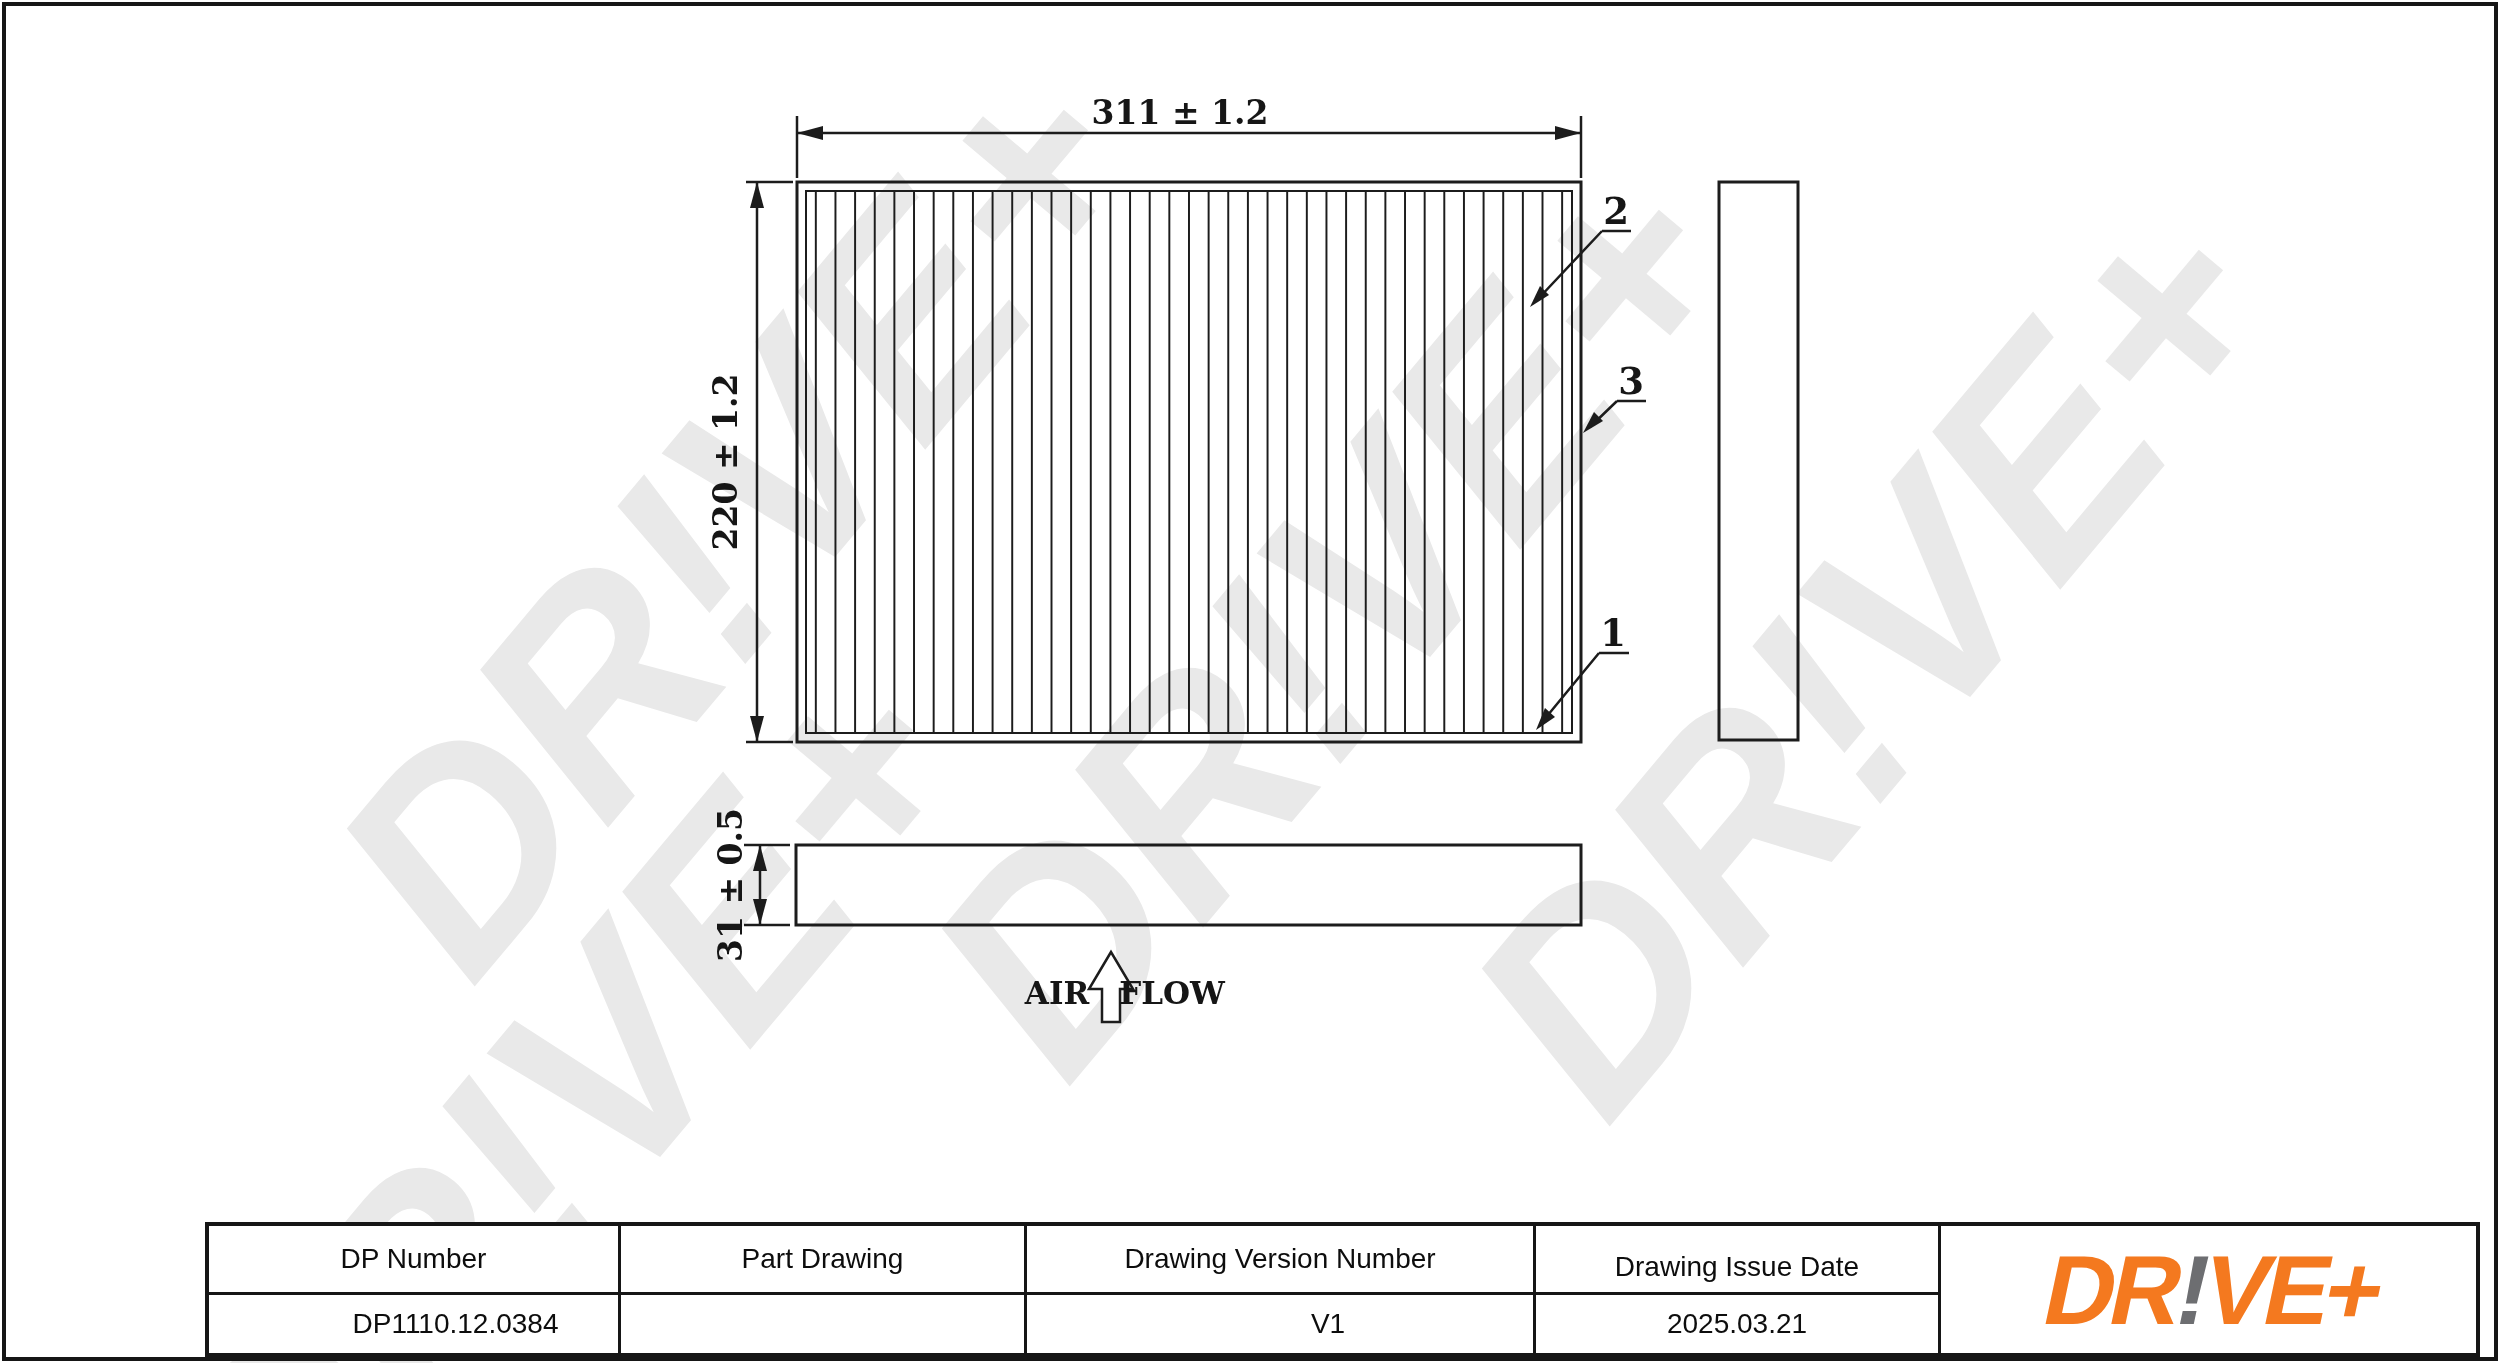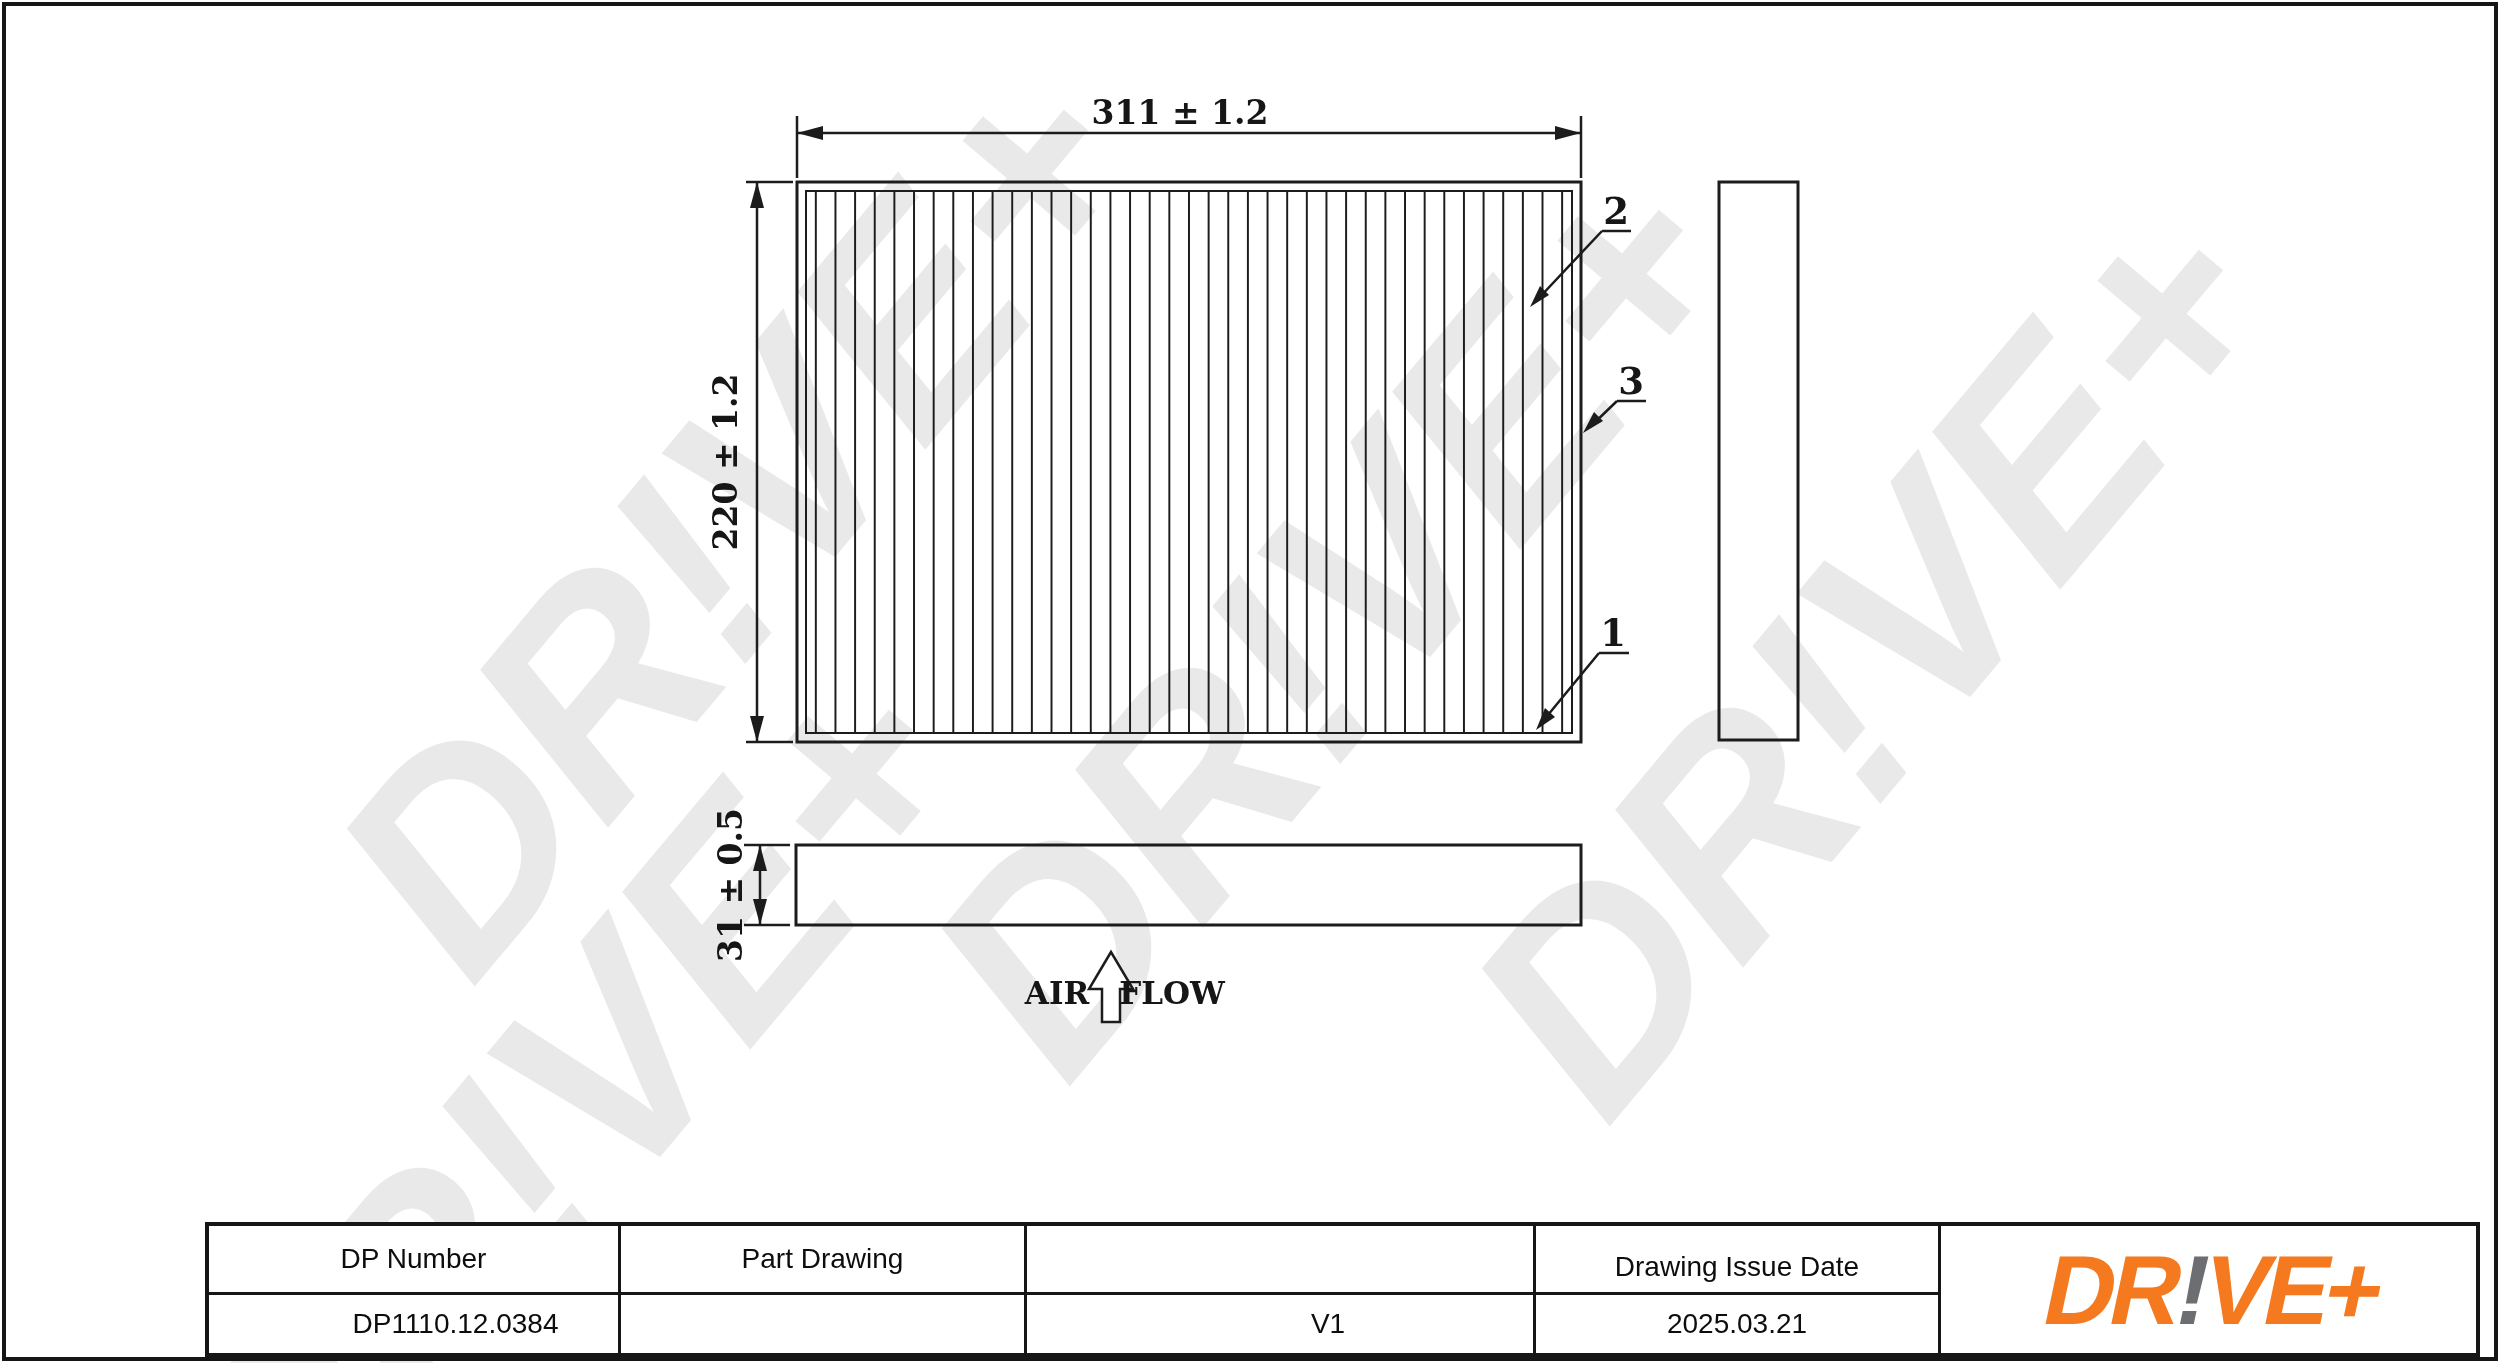--- a/index.html
+++ b/index.html
@@ -155,20 +155,21 @@
   <div class="tblock">
 
     <div class="vline" style="left:409px"></div>
     <div class="vline" style="left:815px"></div>
     <div class="vline" style="left:1324px"></div>
     <div class="vline" style="left:1729px"></div>
     <div class="hline" style="left:0; width:1729px; top:66px"></div>
 
     <div class="cell" style="left:0;     top:0;    width:409px; height:66px">DP Number</div>
     <div class="cell" style="left:412px; top:0;    width:403px; height:66px">Part Drawing</div>
+    <div class="cell" style="left:818px; top:0;    width:506px; height:66px">Drawing Version Number</div>
     <div class="cell" style="left:1327px;top:0;    width:402px; height:82px">Drawing Issue Date</div>
 
     <div class="cell" style="left:0;     top:69px; width:493px; height:58px">DP1110.12.0384</div>
     <div class="cell" style="left:866px; top:69px; width:506px; height:58px">V1</div>
     <div class="cell" style="left:1327px;top:69px; width:402px; height:58px">2025.03.21</div>
 
     <div class="logo" style="left:1732px; top:0; width:543px; height:127px">
       <span class="seg" style="color:#f4791f">DR</span>
       <span class="seg" style="color:#6d6e71">!</span>
       <span class="seg" style="color:#f4791f">VE+</span>

